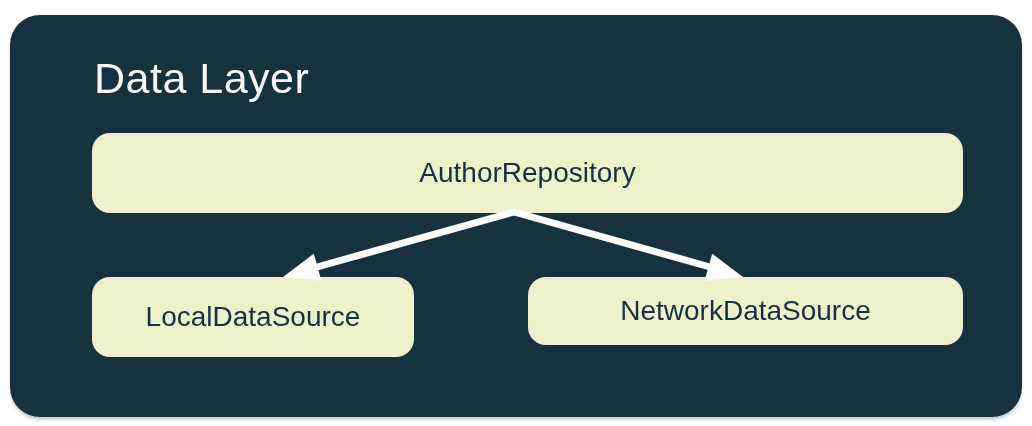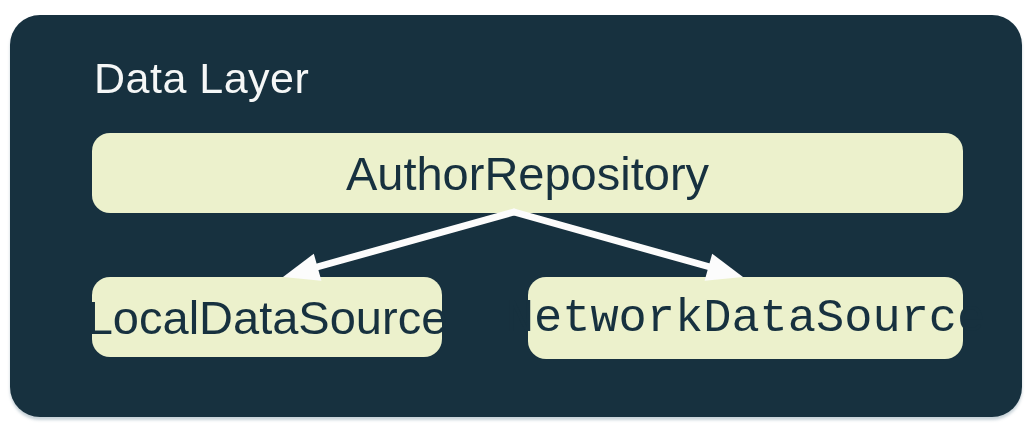--- a/index.html
+++ b/index.html
@@ -39,29 +39,29 @@
     letter-spacing: 0.5px;
     white-space: nowrap;
   }
   .node {
     position: absolute;
     background: var(--node-bg);
     border-radius: 18px;
     display: flex;
     align-items: center;
     justify-content: center;
-    font-size: 47px;
+    font-size: 28px;
     line-height: 1;
     font-weight: 400;
     color: var(--node-text);
     white-space: nowrap;
   }
   .node-repository { left: 92px;  top: 133px; width: 871px; height: 80px; }
-  .node-local      { left: 92px;  top: 277px; width: 350px; height: 80px; }
-  .node-network    { left: 528px; top: 277px; width: 435px; height: 82px; font-family: Liberation Mono, monospace; }
+  .node-local      { left: 92px;  top: 277px; width: 322px; height: 80px; }
+  .node-network    { left: 528px; top: 277px; width: 435px; height: 68px; }
   .arrows {
     position: absolute;
     left: 0; top: 0;
     width: 1032px; height: 426px;
     pointer-events: none;
   }
 </style>
 </head>
 <body>
 

